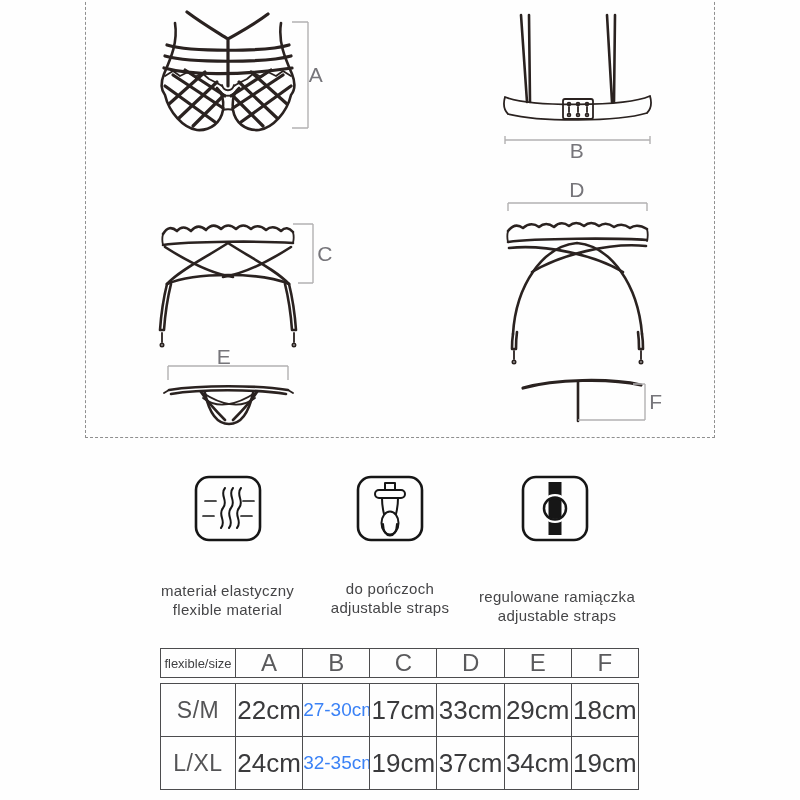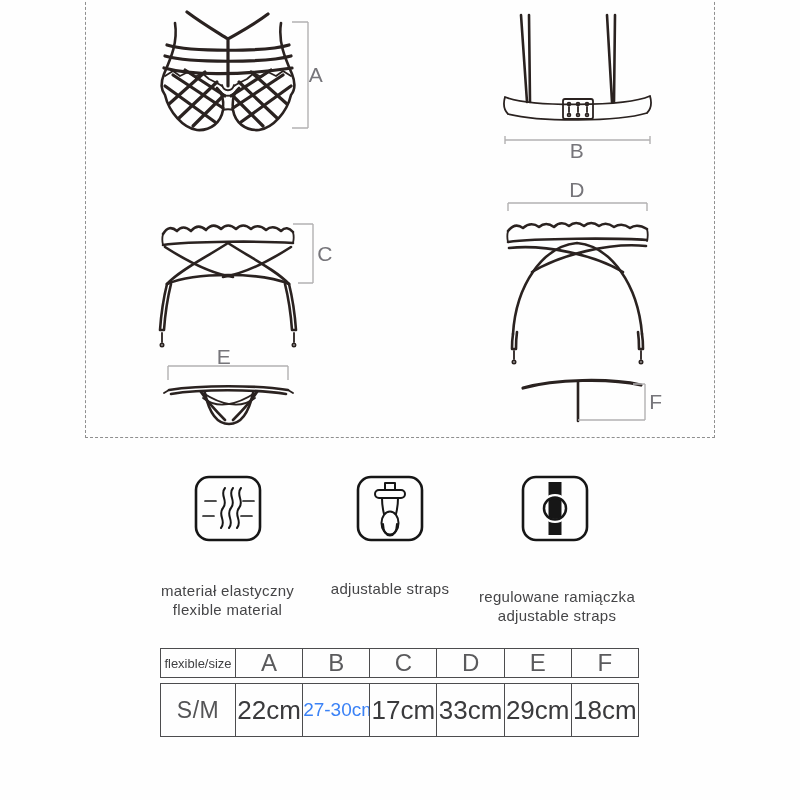--- a/index.html
+++ b/index.html
@@ -168,20 +168,21 @@
   <rect x="28.5" y="8" width="13" height="53" fill="#161616"></rect>
   <circle cx="35" cy="34.5" r="12.5" fill="none" stroke="#ffffff" stroke-width="4"></circle>
   <circle cx="35" cy="34.5" r="11" fill="none" stroke="#161616" stroke-width="2.5"></circle>
 </svg>
 
 <div class="feat-label" style="left:130px;top:564px;width:195px">
   <div>materiał elastyczny</div>
   <div>flexible material</div>
 </div>
 <div class="feat-label" style="left:300px;top:562px;width:180px">
+  <div>do pończoch</div>
   <div>adjustable straps</div>
 </div>
 <div class="feat-label" style="left:452px;top:570px;width:210px">
   <div>regulowane ramiączka</div>
   <div>adjustable straps</div>
 </div>
 
 <div class="sizetable">
   <table class="thead">
     <colgroup>
@@ -218,15 +219,24 @@
     <tbody>
         <tr>
       <td class="cell-size">S/M</td>
       <td class="cell-val">22cm</td>
       <td class="cell-val-small">27-30cm</td>
       <td class="cell-val">17cm</td>
       <td class="cell-val">33cm</td>
       <td class="cell-val">29cm</td>
       <td class="cell-val">18cm</td>
     </tr>
+    <tr>
+      <td class="cell-size">L/XL</td>
+      <td class="cell-val">24cm</td>
+      <td class="cell-val-small">32-35cm</td>
+      <td class="cell-val">19cm</td>
+      <td class="cell-val">37cm</td>
+      <td class="cell-val">34cm</td>
+      <td class="cell-val">19cm</td>
+    </tr>
   </tbody>
     </table>
 </div>
 
 </body></html>

